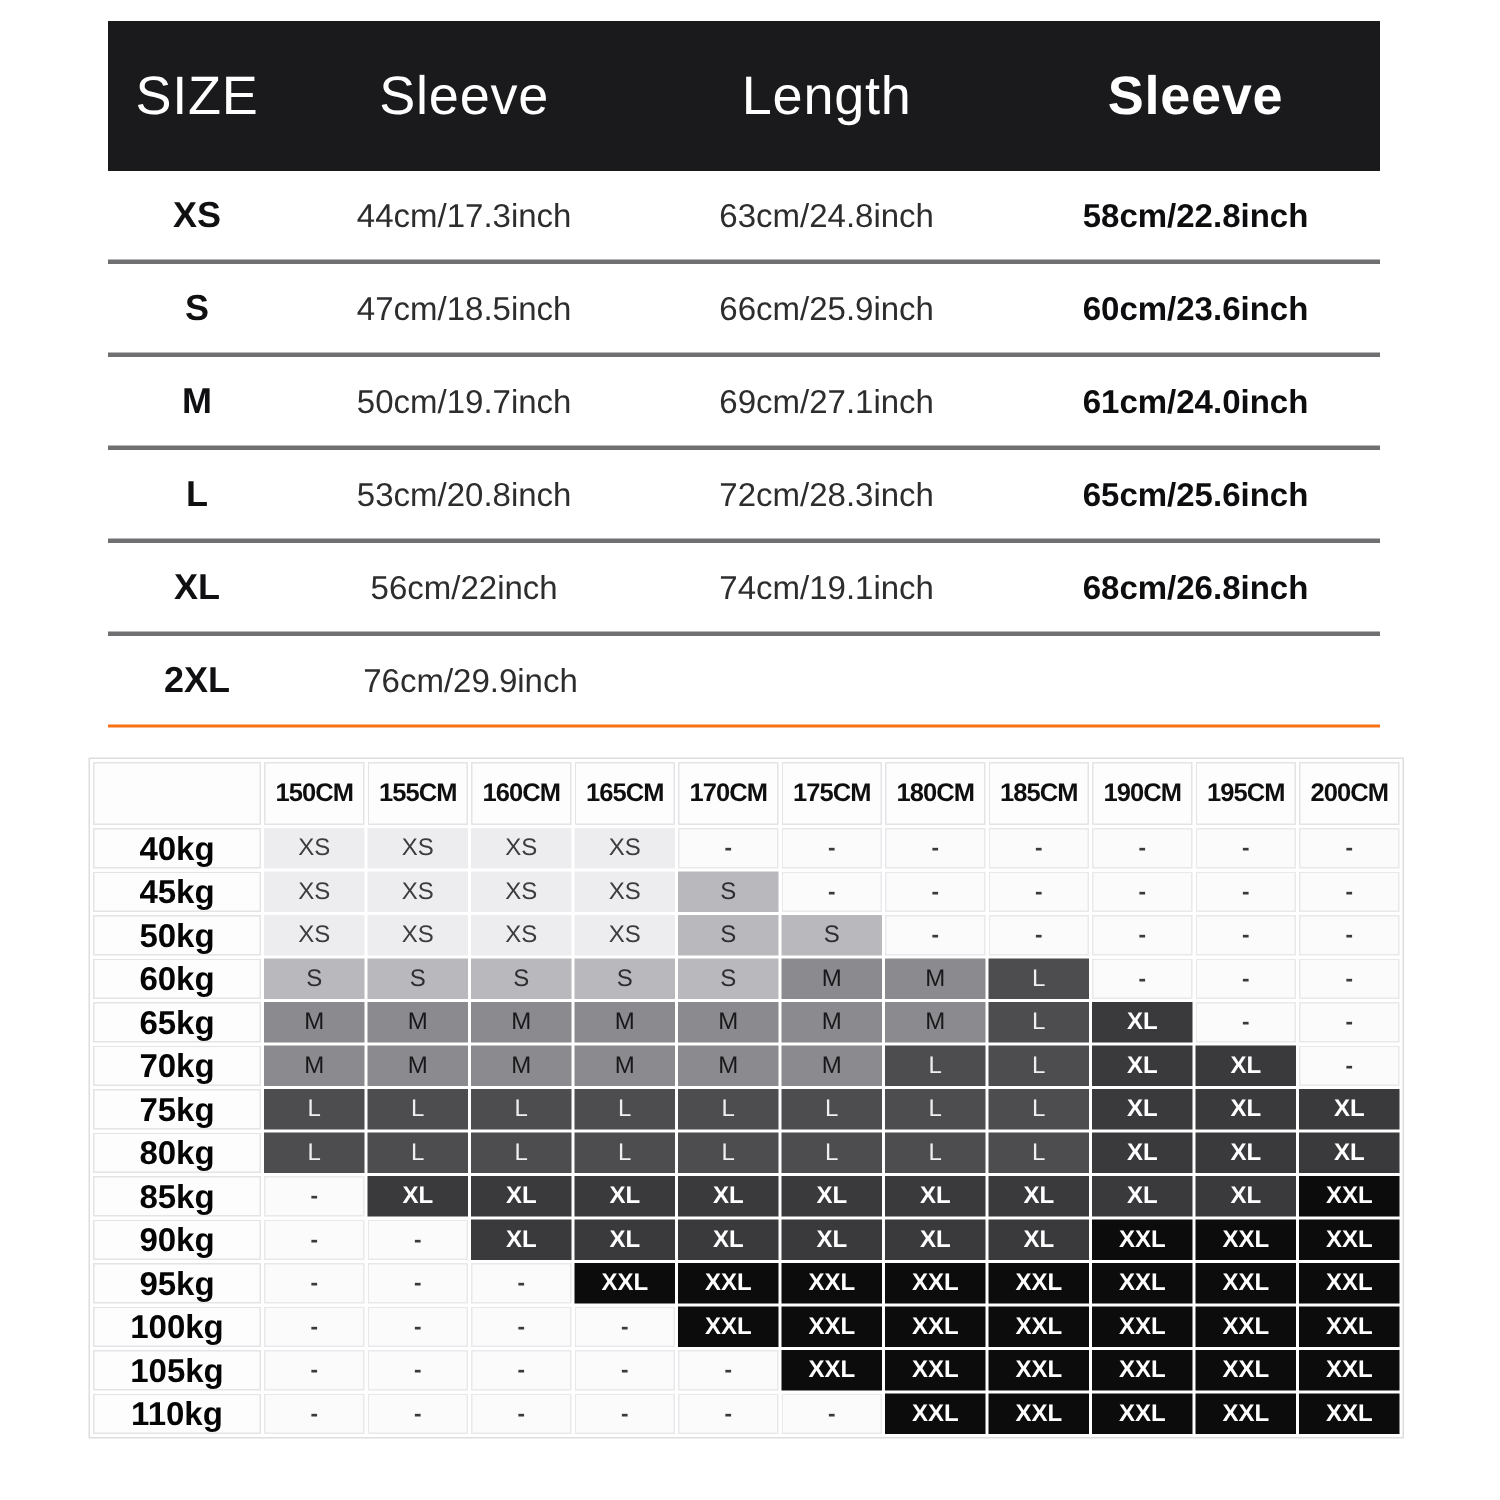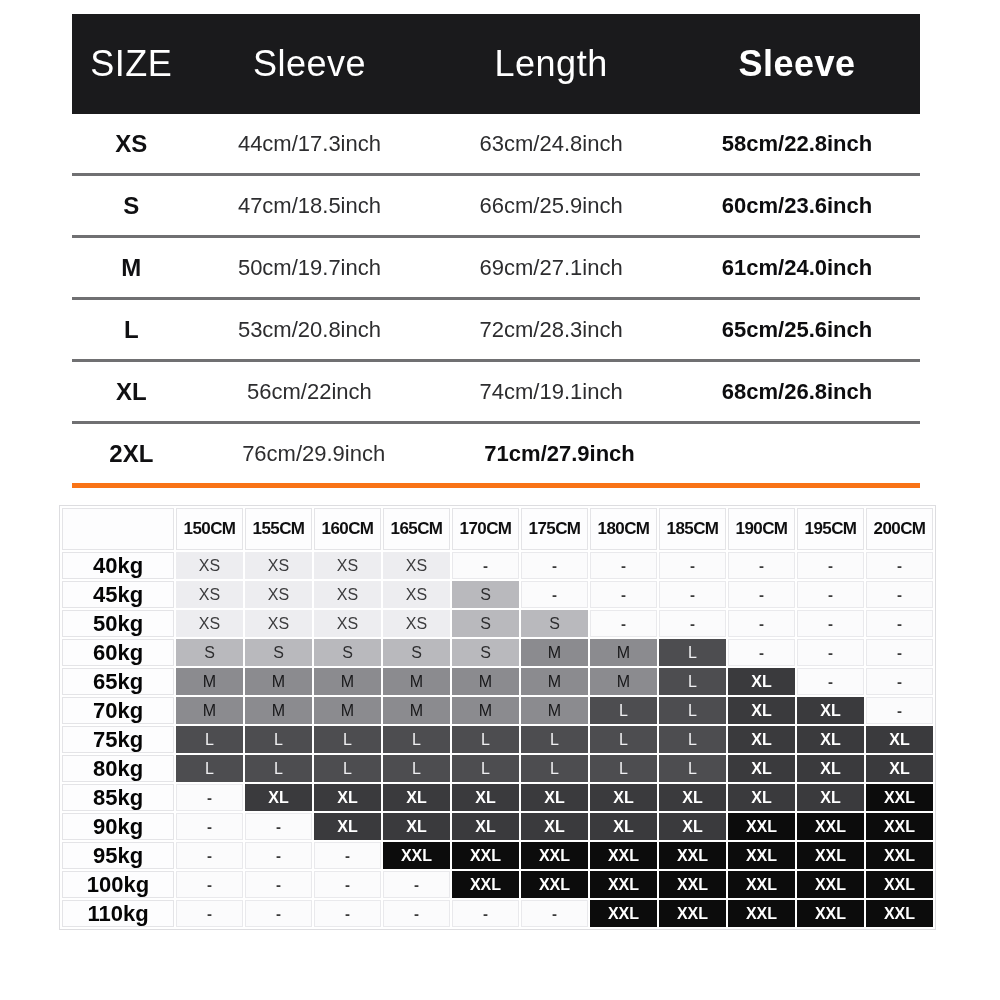--- a/index.html
+++ b/index.html
@@ -6,21 +6,21 @@
   .page{position:relative;width:1000px;height:1000px;background:#ffffff;
         font-family:"Liberation Sans",sans-serif;overflow:hidden;}
 
   
   .top-table{position:absolute;left:72px;top:14px;width:848px;}
   .t-header{display:flex;align-items:center;height:100px;}
   .t-cell{text-align:center;}
   .c0{width:14%;} .c1{width:28%;} .c2{width:29%;text-align:center;} .c3{width:29%;font-weight:bold;}
   .t-header .t-cell{color:#ffffff;font-size:36px;letter-spacing:0.5px;}
   .t-row{display:flex;align-items:center;height:59px;border-bottom:3px solid #707072;}
-  .t-row:last-child{border-bottom:5px solid #f97316;}
+  .t-row:last-child{border-bottom:2px solid #f97316;}
   .t-row .c0{font-weight:bold;font-size:24px;color:#101012;}
   .t-row .c1,.t-row .c2{font-size:22px;color:#2d2d2f;}
   .t-row .c3{font-weight:bold;font-size:22px;color:#0d0d0f;}
 
   
   .matrix{position:absolute;left:60px;top:506px;width:874px;
           border-collapse:separate;border-spacing:2px;table-layout:fixed;
           outline:1px solid #dddde0;}
   .matrix td{padding:0;vertical-align:middle;text-align:center;overflow:hidden;}
   .m-head{height:42px;font-weight:bold;font-size:17px;letter-spacing:-0.6px;
@@ -70,21 +70,20 @@
         </div>
         <div class="t-row">
           <div class="t-cell c0">XL</div>
           <div class="t-cell c1">56cm/22inch</div>
           <div class="t-cell c2">74cm/19.1inch</div>
           <div class="t-cell c3">68cm/26.8inch</div>
         </div>
         <div class="t-row">
           <div class="t-cell c0">2XL</div>
           <div class="t-cell c2">76cm/29.9inch</div>
-          <div class="t-cell c3">71cm/27.9inch</div>
         </div>
       </div>
   </div>
 
   <table class="matrix">
     <colgroup>
         <col style="width: 112px;">
         <col style="width: 67px;">
         <col style="width: 67px;">
         <col style="width: 67px;">
@@ -274,20 +273,34 @@
           <td class="m-cell m-dash" style="background: rgb(251, 251, 252); color: rgb(58, 58, 58);">-</td>
           <td class="m-cell heavy" style="background: rgb(12, 12, 12); color: rgb(255, 255, 255);">XXL</td>
           <td class="m-cell heavy" style="background: rgb(12, 12, 12); color: rgb(255, 255, 255);">XXL</td>
           <td class="m-cell heavy" style="background: rgb(12, 12, 12); color: rgb(255, 255, 255);">XXL</td>
           <td class="m-cell heavy" style="background: rgb(12, 12, 12); color: rgb(255, 255, 255);">XXL</td>
           <td class="m-cell heavy" style="background: rgb(12, 12, 12); color: rgb(255, 255, 255);">XXL</td>
           <td class="m-cell heavy" style="background: rgb(12, 12, 12); color: rgb(255, 255, 255);">XXL</td>
           <td class="m-cell heavy" style="background: rgb(12, 12, 12); color: rgb(255, 255, 255);">XXL</td>
         </tr>
         <tr>
+          <td class="m-weight">105kg</td>
+          <td class="m-cell m-dash" style="background: rgb(251, 251, 252); color: rgb(58, 58, 58);">-</td>
+          <td class="m-cell m-dash" style="background: rgb(251, 251, 252); color: rgb(58, 58, 58);">-</td>
+          <td class="m-cell m-dash" style="background: rgb(251, 251, 252); color: rgb(58, 58, 58);">-</td>
+          <td class="m-cell m-dash" style="background: rgb(251, 251, 252); color: rgb(58, 58, 58);">-</td>
+          <td class="m-cell m-dash" style="background: rgb(251, 251, 252); color: rgb(58, 58, 58);">-</td>
+          <td class="m-cell heavy" style="background: rgb(12, 12, 12); color: rgb(255, 255, 255);">XXL</td>
+          <td class="m-cell heavy" style="background: rgb(12, 12, 12); color: rgb(255, 255, 255);">XXL</td>
+          <td class="m-cell heavy" style="background: rgb(12, 12, 12); color: rgb(255, 255, 255);">XXL</td>
+          <td class="m-cell heavy" style="background: rgb(12, 12, 12); color: rgb(255, 255, 255);">XXL</td>
+          <td class="m-cell heavy" style="background: rgb(12, 12, 12); color: rgb(255, 255, 255);">XXL</td>
+          <td class="m-cell heavy" style="background: rgb(12, 12, 12); color: rgb(255, 255, 255);">XXL</td>
+        </tr>
+        <tr>
           <td class="m-weight">110kg</td>
           <td class="m-cell m-dash" style="background: rgb(251, 251, 252); color: rgb(58, 58, 58);">-</td>
           <td class="m-cell m-dash" style="background: rgb(251, 251, 252); color: rgb(58, 58, 58);">-</td>
           <td class="m-cell m-dash" style="background: rgb(251, 251, 252); color: rgb(58, 58, 58);">-</td>
           <td class="m-cell m-dash" style="background: rgb(251, 251, 252); color: rgb(58, 58, 58);">-</td>
           <td class="m-cell m-dash" style="background: rgb(251, 251, 252); color: rgb(58, 58, 58);">-</td>
           <td class="m-cell m-dash" style="background: rgb(251, 251, 252); color: rgb(58, 58, 58);">-</td>
           <td class="m-cell heavy" style="background: rgb(12, 12, 12); color: rgb(255, 255, 255);">XXL</td>
           <td class="m-cell heavy" style="background: rgb(12, 12, 12); color: rgb(255, 255, 255);">XXL</td>
           <td class="m-cell heavy" style="background: rgb(12, 12, 12); color: rgb(255, 255, 255);">XXL</td>

